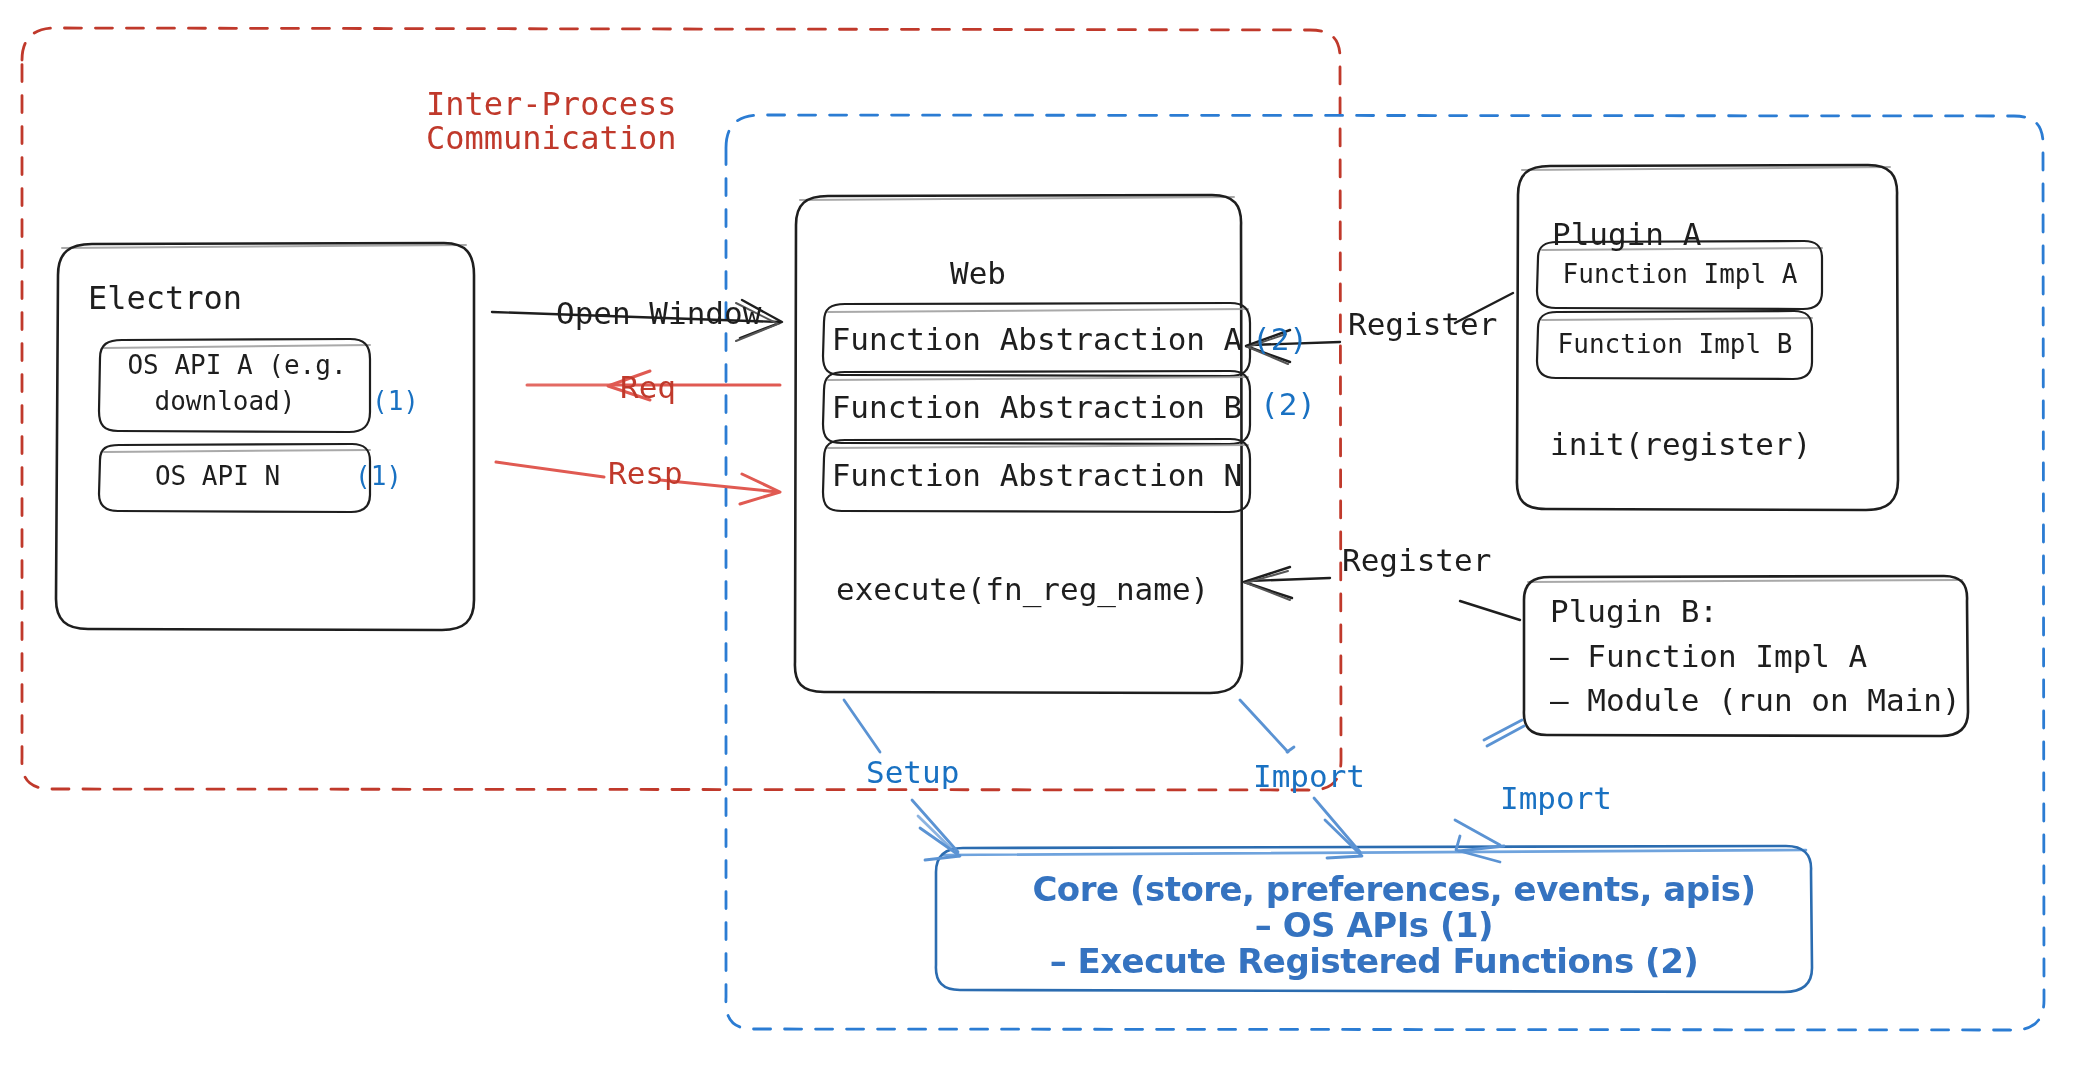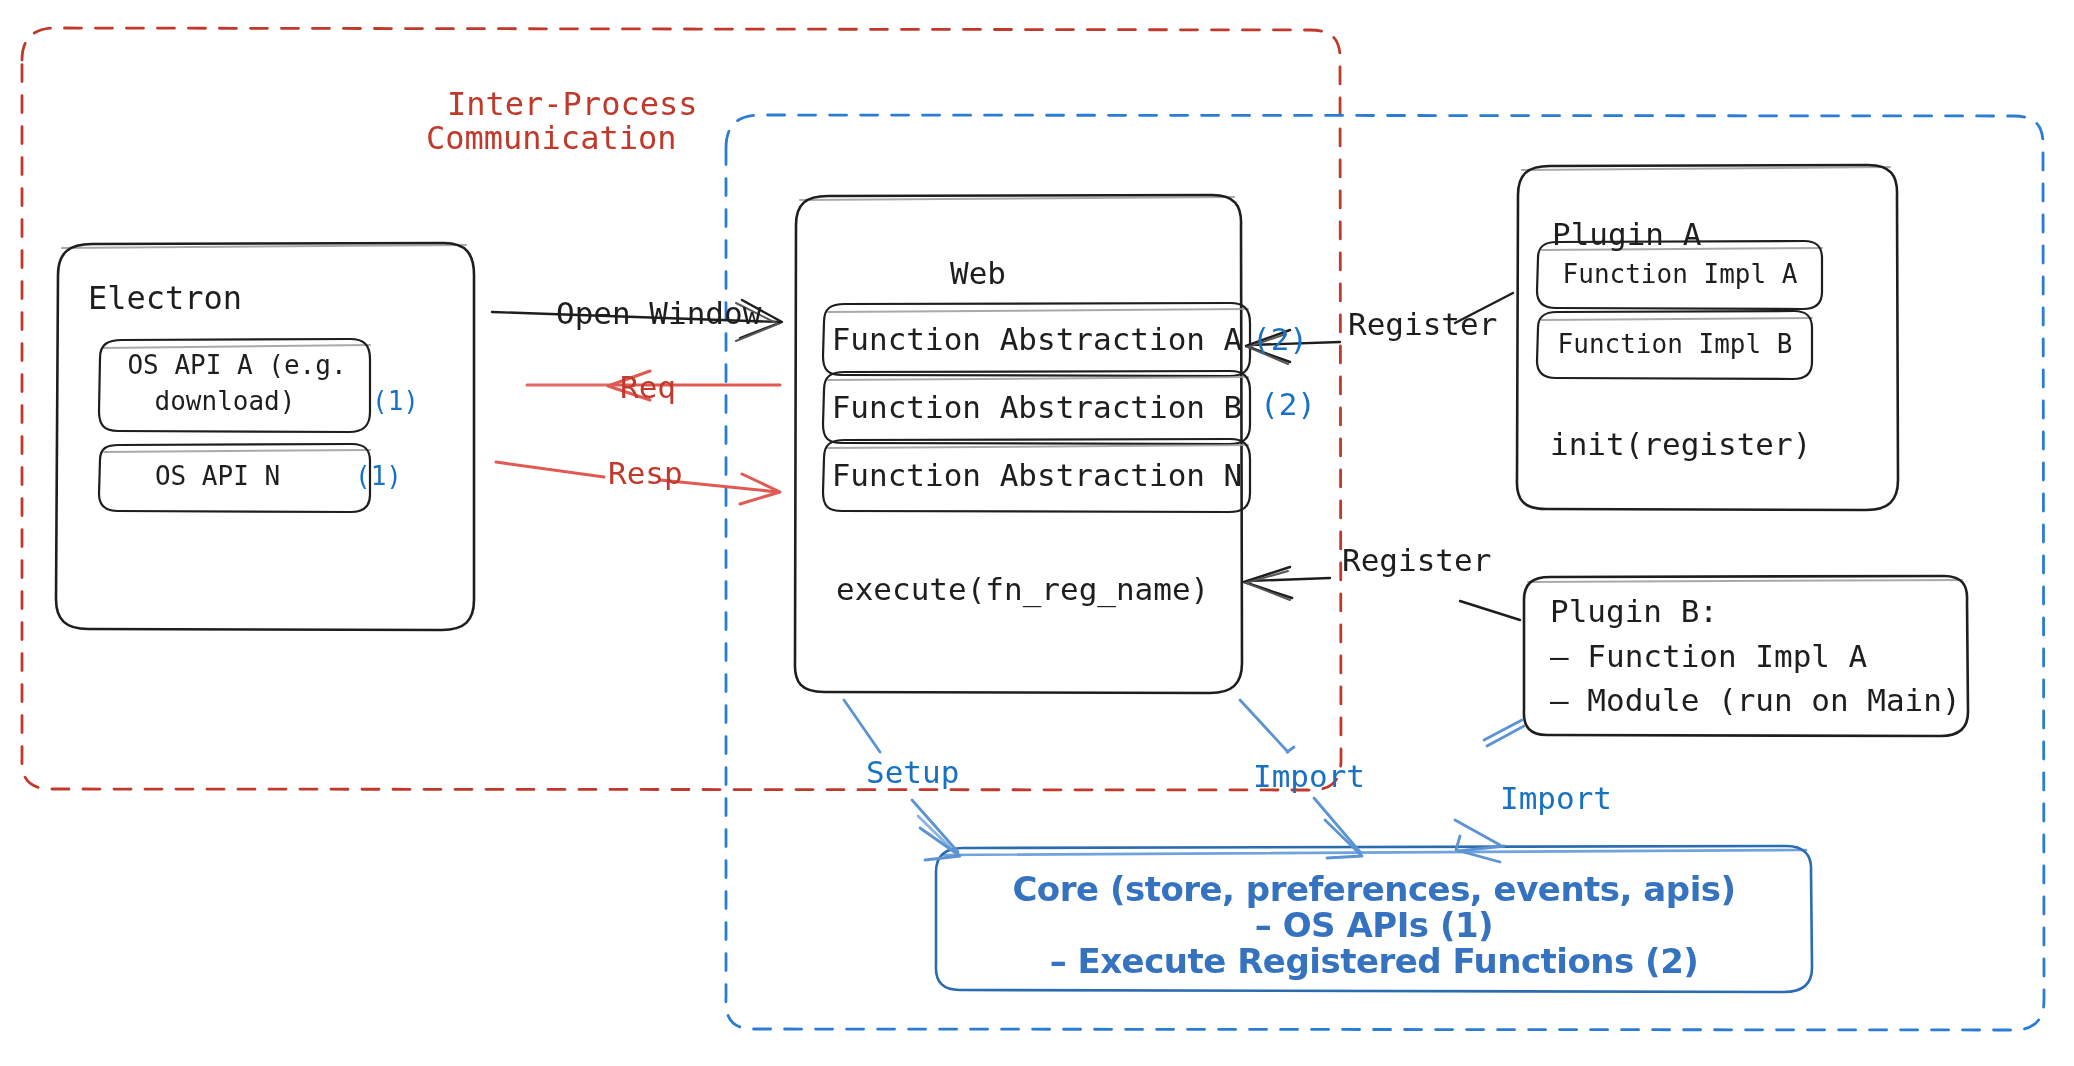--- a/index.html
+++ b/index.html
@@ -161,21 +161,21 @@
 
     <g>
       <path class="arrb" d="M1487,746 L1524,726"></path>
       <path class="arrb" d="M1484,740 L1522,720"></path>
       <path class="arrb" d="M1455,820 L1500,845"></path>
       <path class="arrb" d="M1460,836 L1456,850 L1500,862"></path>
       <path class="arrb" d="M1459,851 L1504,846"></path>
     </g>
   </svg>
 
-  <div class="tx mono red f32" style="left:447px;top:84px;text-align:right;">Inter-Process</div>
+  <div class="tx mono red f32" style="left:426px;top:84px;text-align:right;">Inter-Process</div>
   <div class="tx mono red f32" style="left:426px;top:118px;">Communication</div>
 
 
   <div class="tx mono blk f32" style="left:88px;top:278px;">Electron</div>
   <div class="tx mono blk f30 ctr" style="left:100px;top:349px;width:250px;padding-left:12px;">OS API A (e.g.</div>
   <div class="tx mono blk f30 ctr" style="left:100px;top:385px;width:250px;">download)</div>
   <div class="tx mono blue f30" style="left:372px;top:385px;" style2="">(1)</div>
   <div class="tx mono blk f30 ctr" style="left:110px;top:460px;width:215px;">OS API N</div>
   <div class="tx mono blue f30" style="left:355px;top:460px;">(1)</div>
 
@@ -189,21 +189,21 @@
 
   <div class="tx mono blk f31" style="left:1552px;top:214px;">Plugin A</div>
   <div class="tx mono blk f30 ctr" style="left:1538px;top:258px;width:284px;">Function Impl A</div>
   <div class="tx mono blk f30 ctr" style="left:1538px;top:328px;width:274px;">Function Impl B</div>
   <div class="tx mono blk f31" style="left:1550px;top:424px;">init(register)</div>
 
   <div class="tx mono blk f31" style="left:1550px;top:591px;">Plugin B:</div>
   <div class="tx mono blk f31" style="left:1550px;top:636px;">– Function Impl A</div>
   <div class="tx mono blk f31" style="left:1550px;top:680px;">– Module (run on Main)</div>
 
-  <div class="tx hand blue2 f34 ctr" style="left:936px;top:867px;width:876px;">Core (store, preferences, events, apis)</div>
+  <div class="tx hand blue2 f34 ctr" style="left:936px;top:867px;width:876px;padding-left:20px;">Core (store, preferences, events, apis)</div>
   <div class="tx hand blue2 f34 ctr" style="left:936px;top:903px;width:876px;">– OS APIs (1)</div>
   <div class="tx hand blue2 f34 ctr" style="left:936px;top:939px;width:876px;">– Execute Registered Functions (2)</div>
 
   <div class="tx mono blk f31" style="left:556px;top:273px;margin-top:20px;">Open Window</div>
   <div class="tx mono red f31" style="left:620px;top:367px;">Req</div>
   <div class="tx mono red f31" style="left:608px;top:453px;">Resp</div>
   <div class="tx mono blk f31" style="left:1348px;top:304px;">Register</div>
   <div class="tx mono blk f31" style="left:1342px;top:540px;">Register</div>
   <div class="tx mono blue f31" style="left:866px;top:752px;">Setup</div>
   <div class="tx mono blue f31" style="left:1253px;top:756px;">Import</div>

